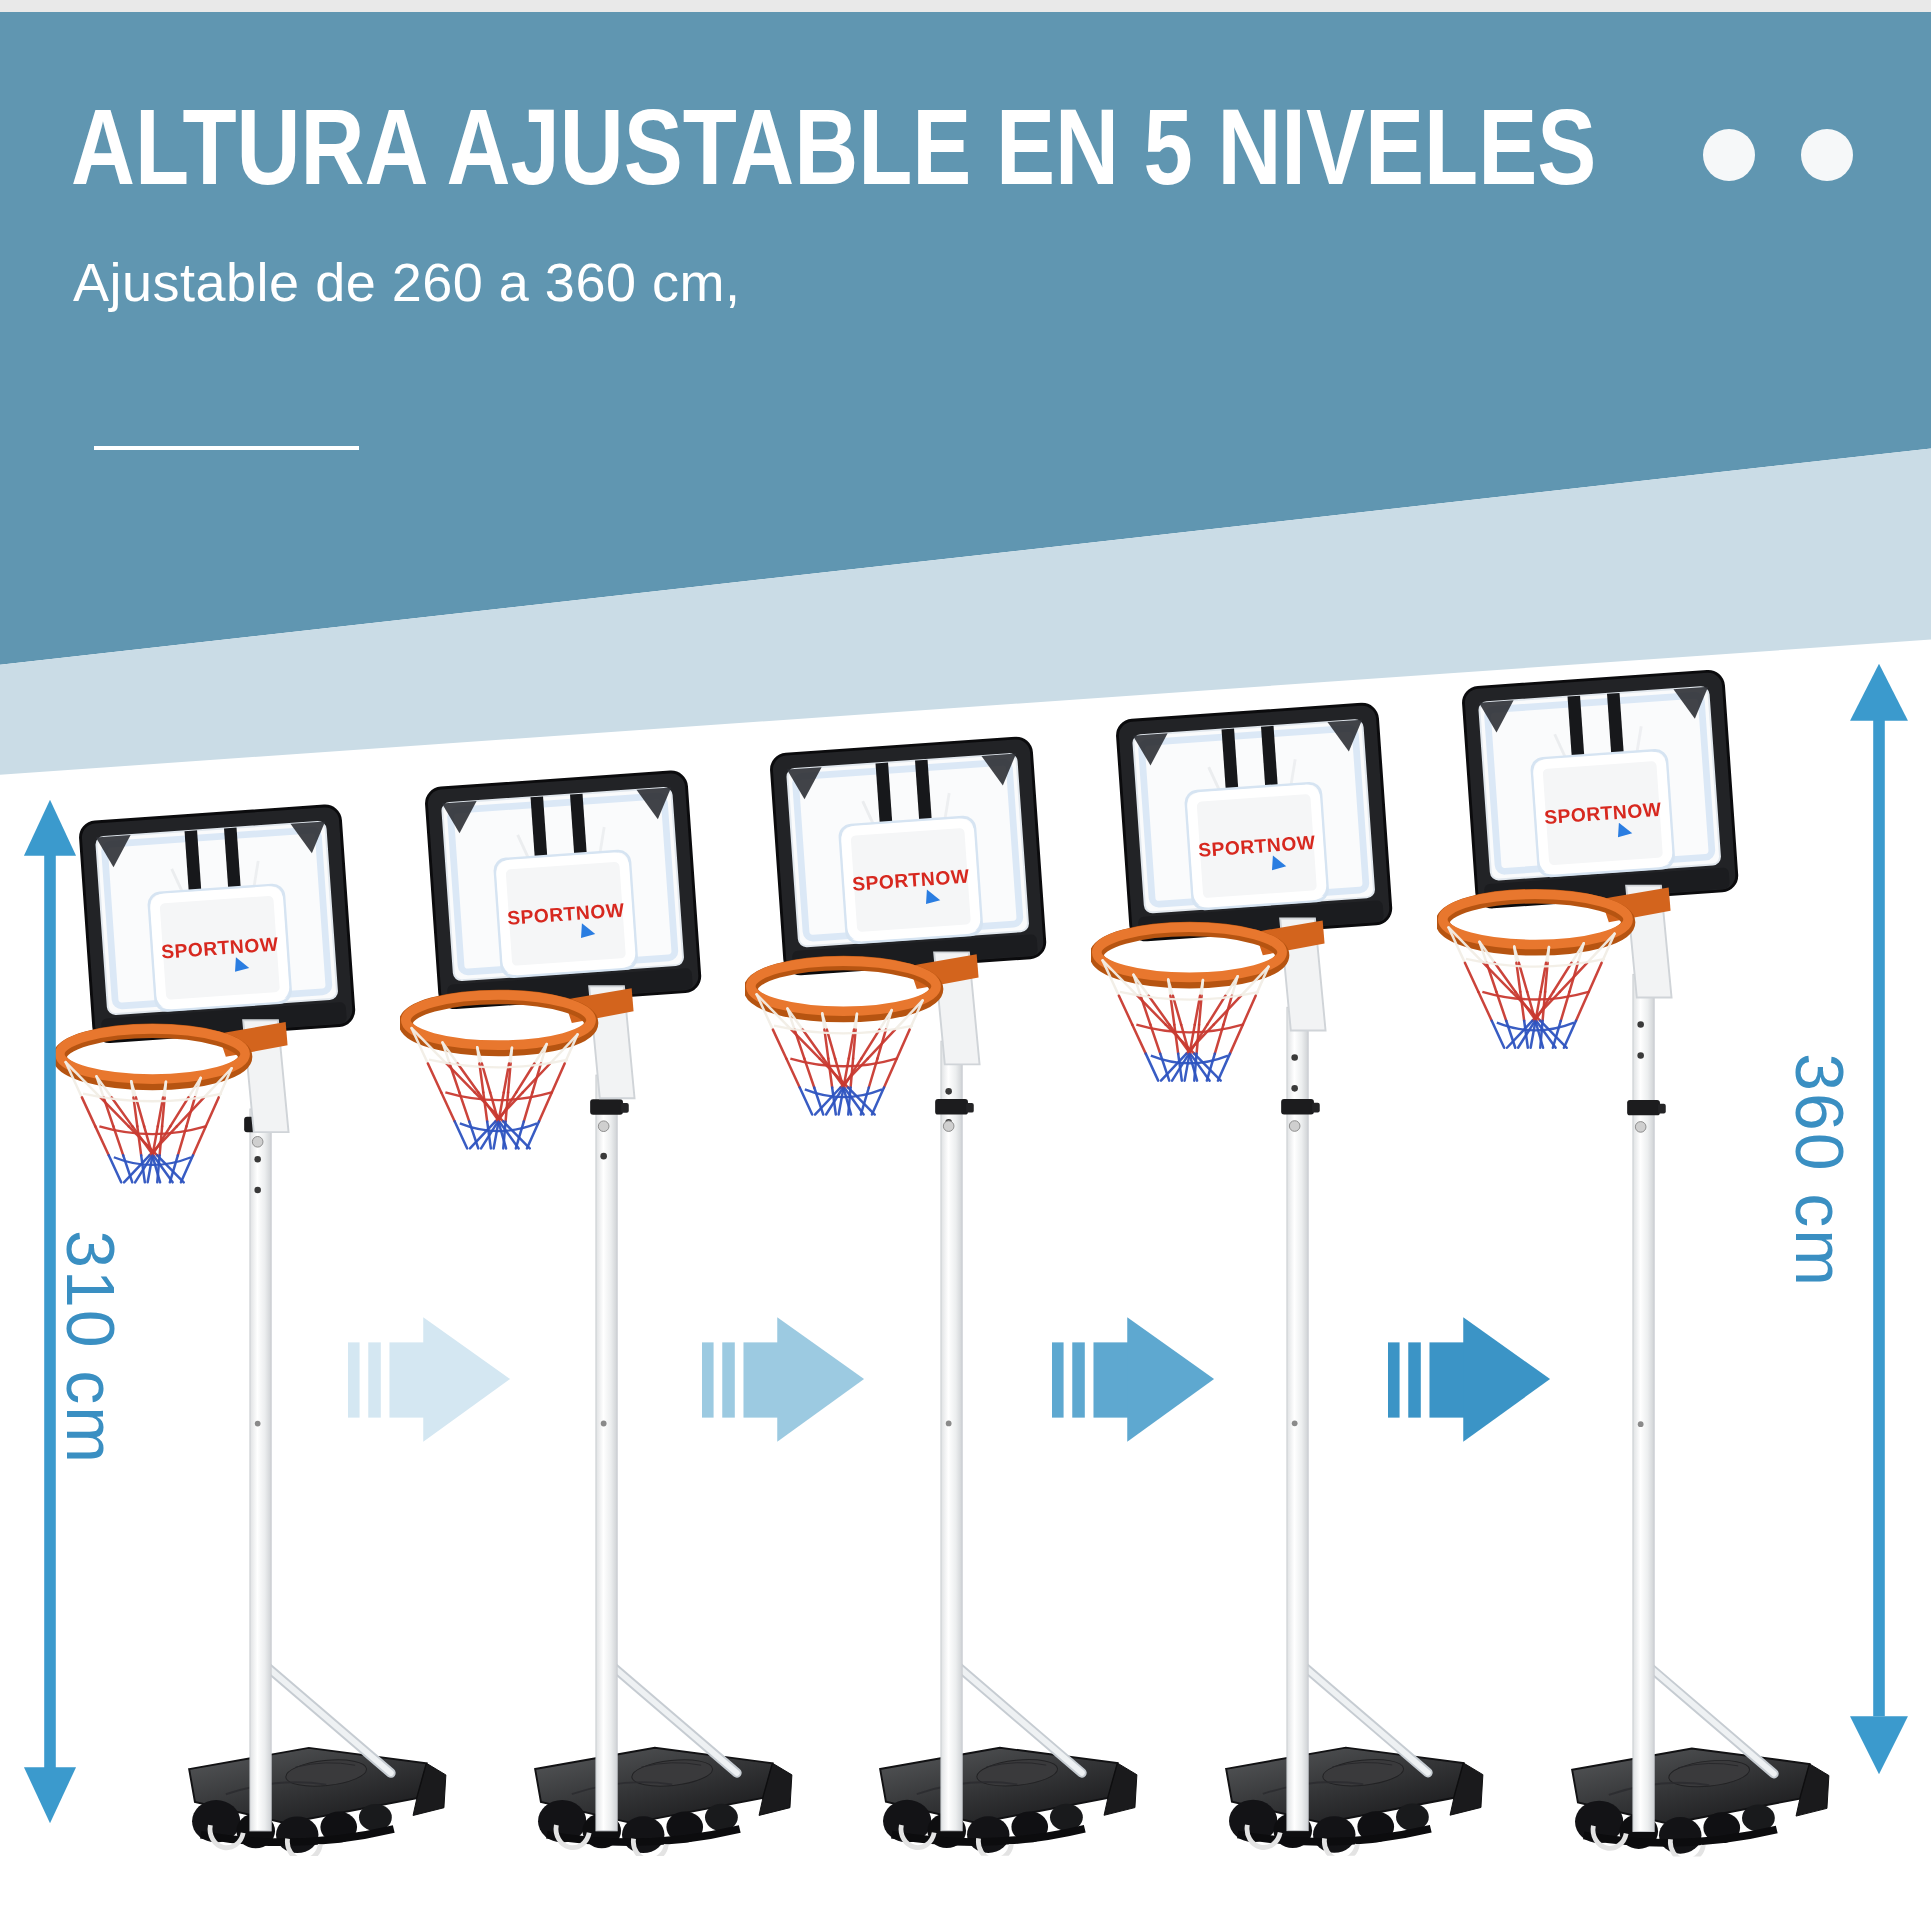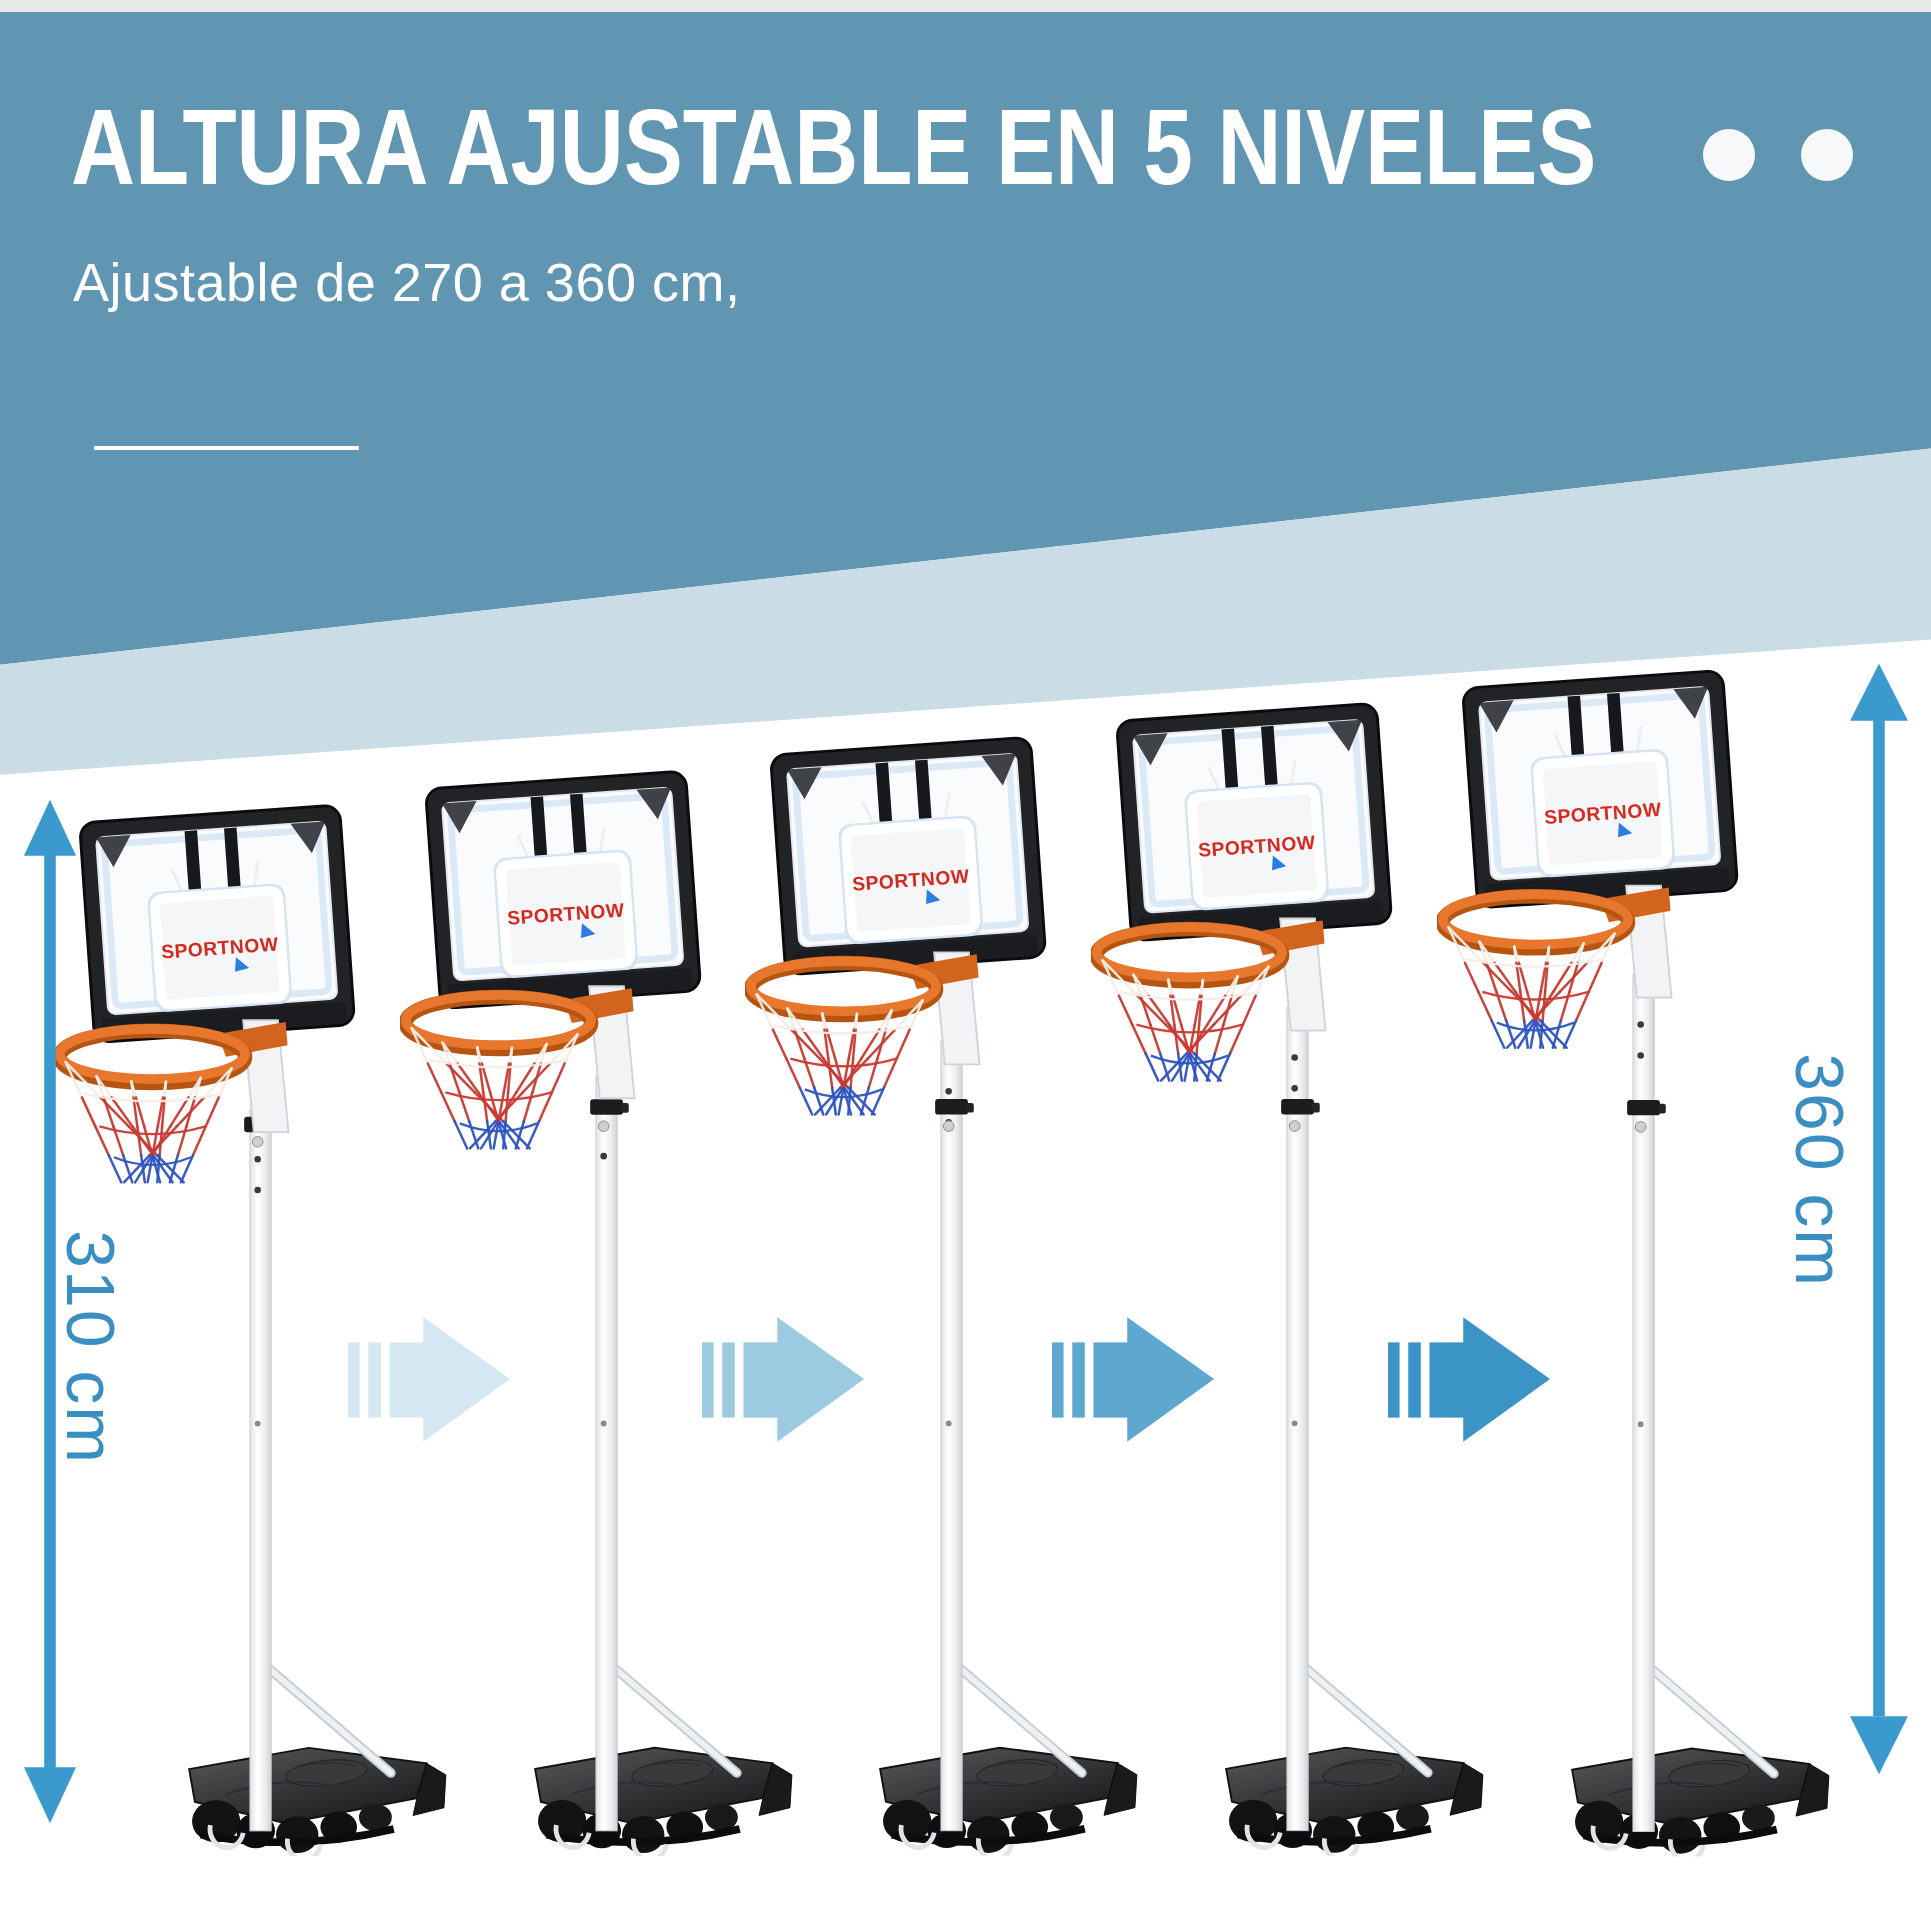--- a/index.html
+++ b/index.html
@@ -43,21 +43,21 @@
 <div class="canvas">
 
   <svg id="band-svg" width="1931" height="1931" viewBox="0 0 2000 2000">
     <polygon points="0,0 2000,0 2000,452 0,676" style="fill:var(--band-dark,#6096b1)"></polygon>
     <polygon points="0,676 2000,452 2000,650 0,790" style="fill:var(--band-light,#cadce6)"></polygon>
   </svg>
 
   <div class="page-title">ALTURA AJUSTABLE EN 5 NIVELES</div>
   <div class="title-dot" style="left:1703px"></div>
   <div class="title-dot" style="left:1801px"></div>
-  <div class="subtitle" style="top:243px">Ajustable de 270 a 360 cm,</div>
+  <div class="subtitle" style="top:243px">Ajustable de 260 a 360 cm,</div>
   <div class="divider"></div>
 
   <svg width="0" height="0" style="position:absolute" aria-hidden="true">
     <defs>
       <linearGradient id="poleGrad" x1="0" y1="0" x2="1" y2="0">
         <stop offset="0" stop-color="#dfe1e3"></stop>
           <stop offset="0.35" stop-color="#ffffff"></stop>
         <stop offset="0.7" stop-color="#eceeef"></stop>
           <stop offset="1" stop-color="#cfd2d5"></stop>
       </linearGradient>

